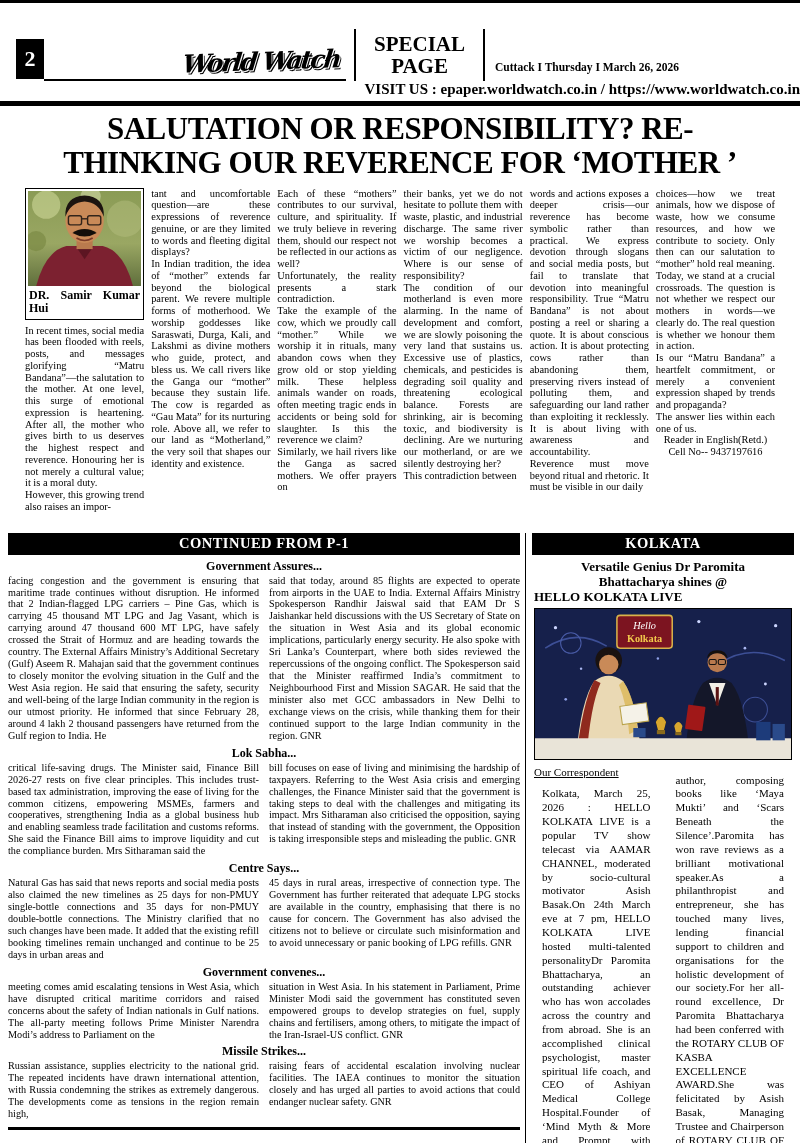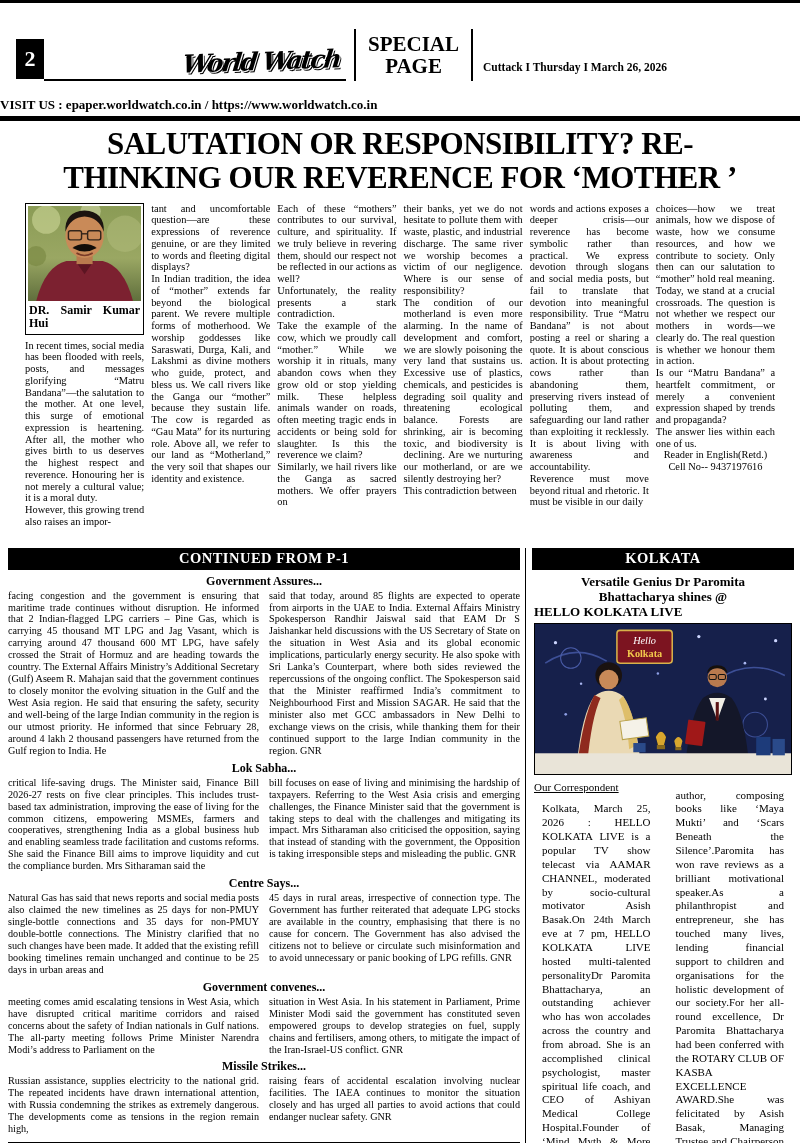--- a/index.html
+++ b/index.html
@@ -23,26 +23,26 @@
   }
   .logo {
     display:inline-block; font-family:"DejaVu Serif", serif;
     font-weight:900; font-style:italic; font-size:25px; letter-spacing:-2px;
     transform:skewX(-8deg) rotate(-2deg);
     text-shadow:1px 1px 0 #fff, 2px 2px 0 #000;
     white-space:nowrap;
   }
   .special-cell {
     border-left:2px solid #000; border-right:2px solid #000;
-    padding:2px 12px; margin-left:8px; text-align:center;
+    padding:2px 18px; margin-left:8px; text-align:center;
     font-weight:bold; font-size:21px; line-height:1.05; height:52px;
     display:flex; flex-direction:column; justify-content:center;
   }
   .date-cell { font-weight:bold; font-size:11.5px; padding:0 0 8px 10px; white-space:nowrap; }
-  .visit { text-align:left; font-weight:bold; font-size:13px; margin-top:16px; }
+  .visit { text-align:right; font-weight:bold; font-size:15px; margin-top:0; }
   .thick-bar { height:5px; background:#000; margin-top:3px; }
   
   .headline {
     text-align:center; font-weight:bold; font-size:31px; line-height:1.09;
     margin:6px 8px 4px; letter-spacing:-0.5px;
   }
   
   .article { display:flex; gap:7px; padding:4px 25px 0; height:344px; overflow:hidden; }
   .col { flex:1; text-align:justify; font-size:10.4px; line-height:1.13; }
   .col p { margin:0; }

